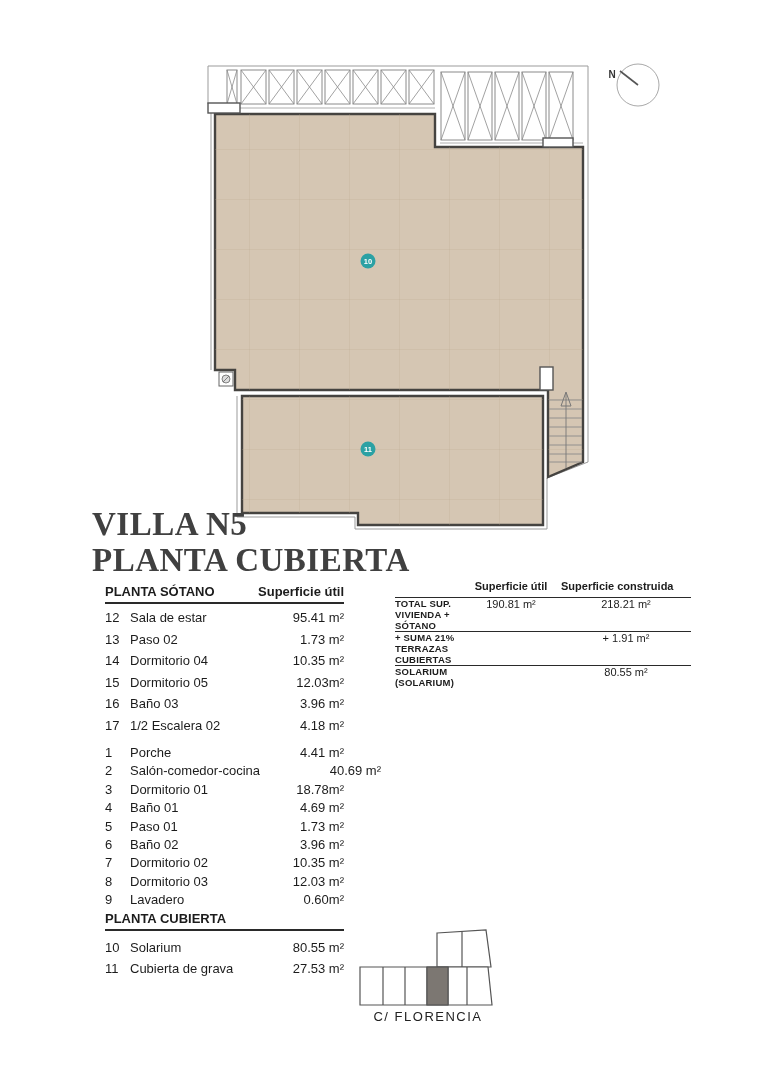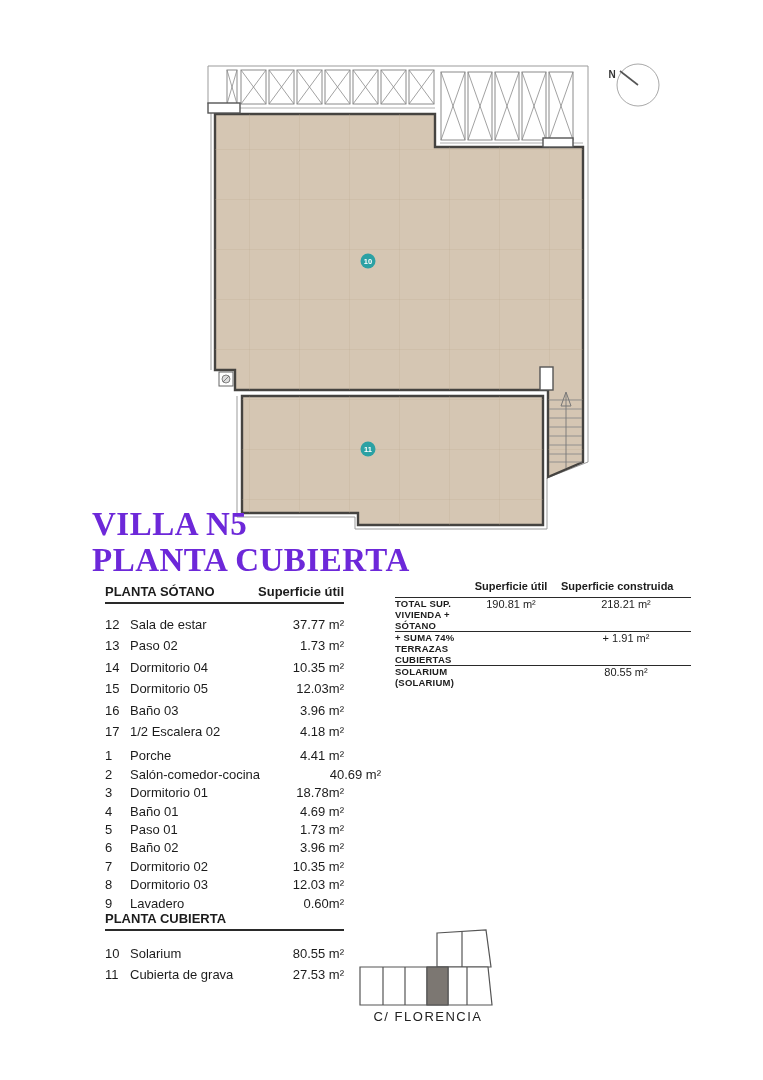--- a/index.html
+++ b/index.html
@@ -3,28 +3,28 @@
 <meta charset="utf-8">
 <style>
   html,body{margin:0;padding:0;background:#e8e8e8;}
   .page{position:relative;width:763px;height:1080px;background:#ffffff;margin:0 auto;
         font-family:"Liberation Sans","DejaVu Sans",sans-serif;color:#1c1c1c;overflow:hidden;}
   svg{position:absolute;display:block;}
   .plan-svg{left:200px;top:52px;}
   .loc-svg{left:350px;top:925px;}
 
   .title{position:absolute;left:92px;top:506px;font-family:"Liberation Serif","DejaVu Serif",serif;
-         font-weight:bold;font-size:33px;line-height:36px;color:#6d28d9;letter-spacing:.5px;}
+         font-weight:bold;font-size:33px;line-height:36px;color:#404040;letter-spacing:.5px;}
 
   
   .ltable{position:absolute;left:97px;top:584px;width:239px;font-size:13px;margin-left:8px;}
   .sect-head{display:flex;justify-content:space-between;align-items:flex-end;
              border-bottom:2px solid #2a2a2a;padding-bottom:3px;font-weight:bold;}
   .sect-head .sh-right{font-weight:bold;}
-  .trow{display:flex;align-items:flex-end;}
+  .trow{display:flex;align-items:flex-start;}
   .s-sotano .trow{height:21.5px;}
   .s-baja .trow{height:18.4px;}
   .s-cubierta .trow{height:21px;}
   .tnum{width:25px;flex:0 0 25px;}
   .tname{flex:1;}
   .tval{text-align:right;white-space:nowrap;}
   .outdent{margin-right:-37px;}
   .mt1{margin-top:9px;}
   .pad-top{padding-top:6px;}
 
@@ -139,21 +139,21 @@
 
     <div class="s-sotano">
       <div class="sect-head">
         <span>PLANTA SÓTANO</span>
         <span class="sh-right">Superficie útil</span>
       </div>
       <div class="pad-top"></div>
       <div class="trow">
         <span class="tnum">12</span>
         <span class="tname">Sala de estar</span>
-        <span class="tval">37.77 m²</span>
+        <span class="tval">95.41 m²</span>
       </div>
       <div class="trow">
         <span class="tnum">13</span>
         <span class="tname">Paso 02</span>
         <span class="tval">1.73 m²</span>
       </div>
       <div class="trow">
         <span class="tnum">14</span>
         <span class="tname">Dormitorio 04</span>
         <span class="tval">10.35 m²</span>
@@ -246,21 +246,21 @@
     <div class="shead">
       <span class="c1">Superficie útil</span>
       <span class="c2">Superficie construida</span>
     </div>
     <div class="srow">
       <span class="lbl">TOTAL SUP. VIVIENDA + SÓTANO</span>
       <span class="c1">190.81  m²</span>
       <span class="c2">218.21 m²</span>
     </div>
     <div class="srow">
-      <span class="lbl">+ SUMA 74% TERRAZAS CUBIERTAS</span>
+      <span class="lbl">+ SUMA 21% TERRAZAS CUBIERTAS</span>
       <span class="c1"></span>
       <span class="c2">+ 1.91 m²</span>
     </div>
     <div class="srow">
       <span class="lbl">SOLARIUM (SOLARIUM)</span>
       <span class="c1"></span>
       <span class="c2">80.55 m²</span>
     </div>
   </div>
 

